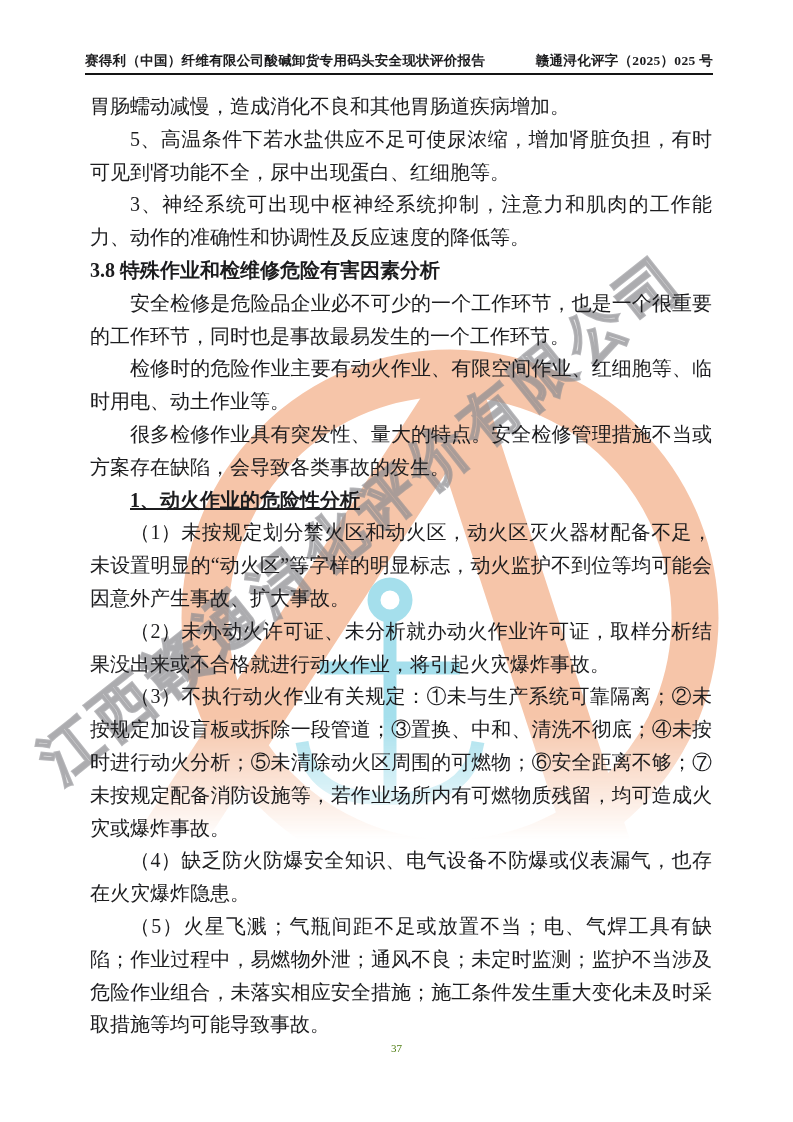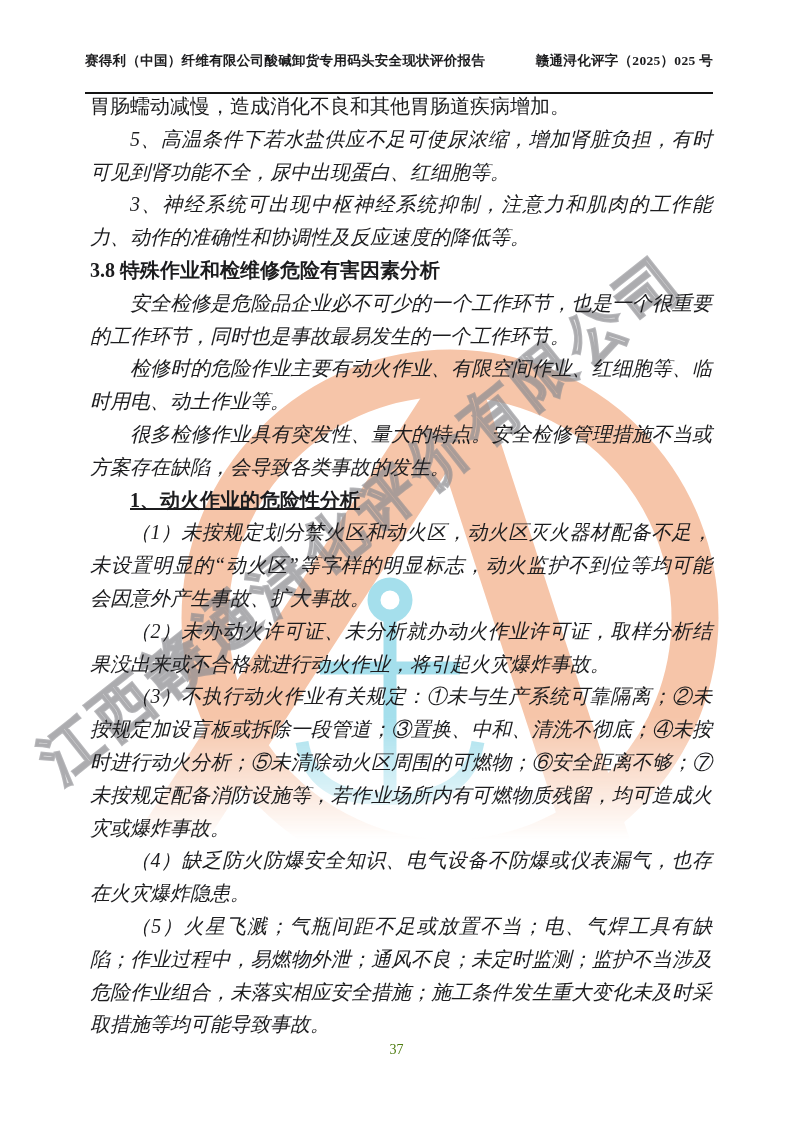--- a/index.html
+++ b/index.html
@@ -10,39 +10,39 @@
     background:#ffffff;
     overflow:hidden;
     font-family:"Liberation Serif","DejaVu Serif",serif;
     color:#1c1c1e;
   }
   
   .doc-header{
     position:absolute;left:85px;right:80px;top:52px;
     display:flex;justify-content:space-between;align-items:flex-end;
     border-bottom:2px solid #141414;
-    padding-bottom:22px;
+    padding-bottom:3px;
     font-size:13.5px;font-weight:bold;letter-spacing:.3px;
     white-space:nowrap;
   }
   
   .doc-body{
     position:absolute;left:90px;right:81px;top:90px;
     font-size:20px;line-height:32.8px;
     text-align:justify;
   }
   .doc-body p{margin:0;}
   .p-plain{text-indent:0;}
-  .p-indent{text-indent:2em;font-style:italic;}
+  .p-indent{text-indent:2em;}
   .p-h1{font-weight:bold;text-indent:0;}
   .p-h2{font-weight:bold;text-indent:2em;text-decoration:underline;}
   
   .doc-footer{
     position:absolute;top:1042px;left:0;width:100%;
-    text-align:center;font-size:14px;color:#4d7c0f;
+    text-align:center;font-size:11px;color:#4d7c0f;
   }
   
   .wm-logo{
     position:absolute;left:60px;top:300px;width:680px;height:580px;
     pointer-events:none;
     mix-blend-mode:multiply;
     -webkit-mask-image:linear-gradient(to bottom,#000 0%,#000 72%,transparent 93%);
             mask-image:linear-gradient(to bottom,#000 0%,#000 72%,transparent 93%);
   }
   .wm-text{

